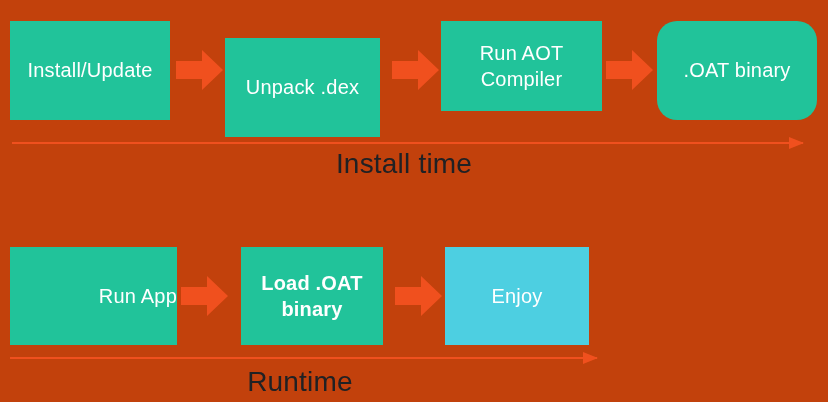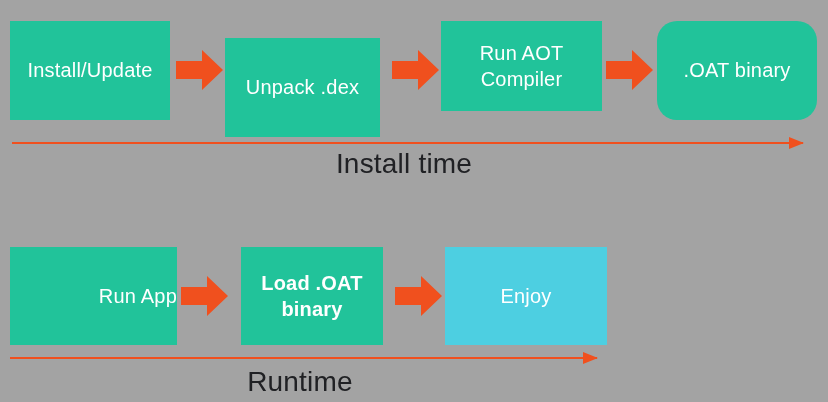--- a/index.html
+++ b/index.html
@@ -5,21 +5,21 @@
   html, body {
     margin: 0;
     padding: 0;
     background: #ffffff;
     font-family: "Liberation Sans", sans-serif;
   }
   .canvas {
     position: relative;
     width: 828px;
     height: 402px;
-    background: #a3a3a3;
+    background: #c2410c;
     overflow: hidden;
   }
   .flow-box {
     position: absolute;
     display: flex;
     align-items: center;
     justify-content: center;
     text-align: center;
     background: #21C39A;
     color: #ffffff;
@@ -69,21 +69,21 @@
   .b4 { left: 657px; top: 21px; width: 160px; height: 99px; border-radius: 20px; }
   .a1 { left: 176px; top: 50px; }
   .a2 { left: 392px; top: 50px; }
   .a3 { left: 606px; top: 50px; }
   .t1 { left: 12px;  top: 142px; width: 791px; }
   .l1 { left: 294px; top: 148px; }
 
   
   .b5 { left: 10px;  top: 247px; width: 167px; height: 98px; justify-content: flex-end; }
   .b6 { left: 241px; top: 247px; width: 142px; height: 98px; font-weight: bold; }
-  .b7 { left: 445px; top: 247px; width: 162px; height: 98px; }
+  .b7 { left: 445px; top: 247px; width: 144px; height: 98px; }
   .a4 { left: 181px; top: 276px; }
   .a5 { left: 395px; top: 276px; }
   .t2 { left: 10px;  top: 357px; width: 587px; }
   .l2 { left: 190px; top: 366px; }
 </style>
 </head>
 <body>
 
 <div class="canvas">
 

